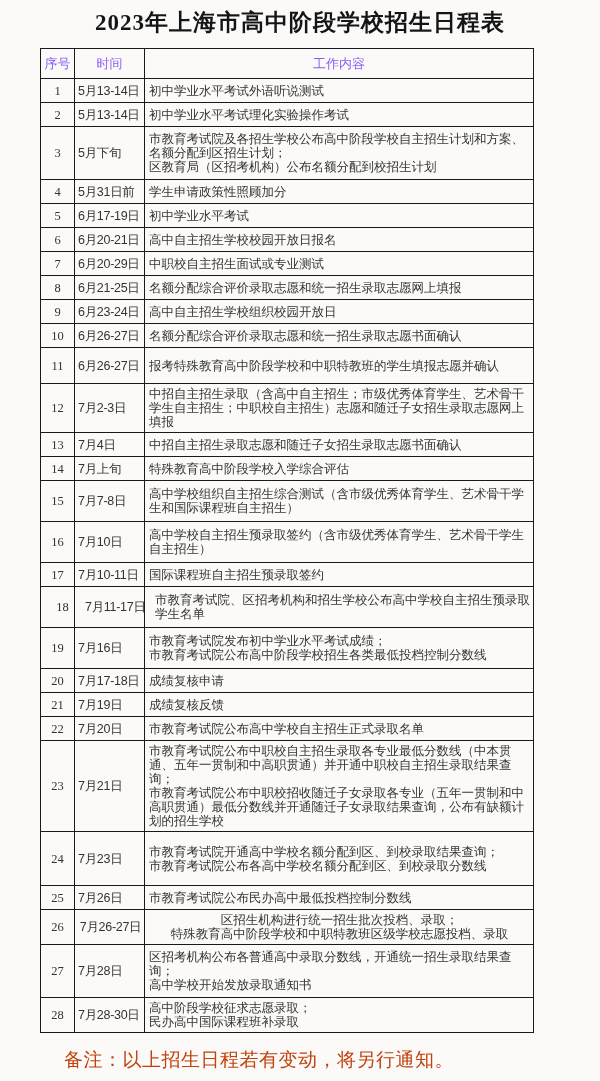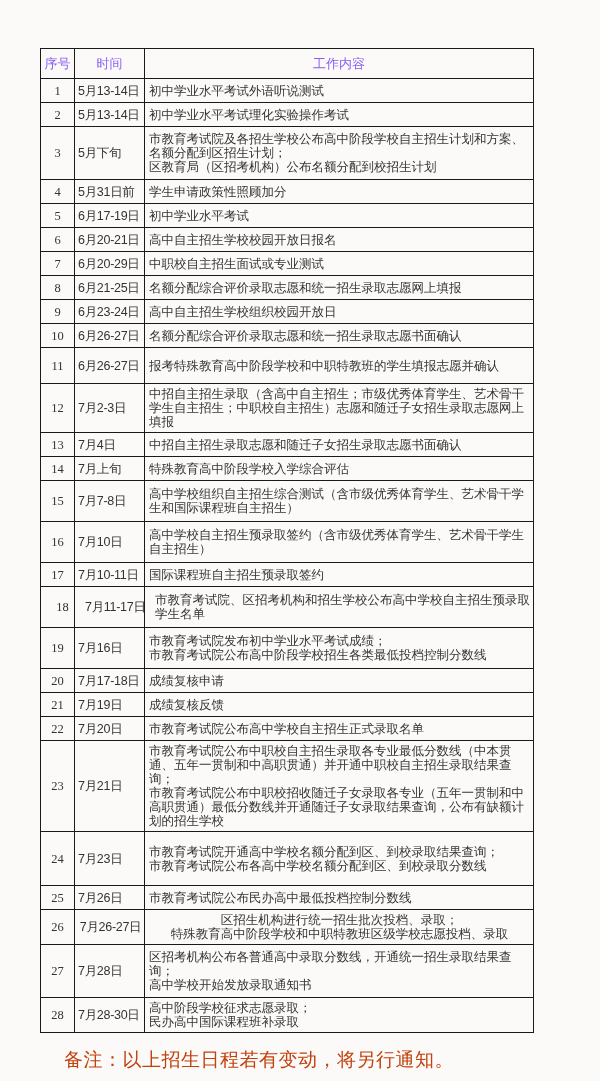--- a/index.html
+++ b/index.html
@@ -86,20 +86,21 @@
     letter-spacing: 0.5px;
     color: #c2410c;
     white-space: nowrap;
   }
 </style>
 </head>
 <body>
 
 <div class="page">
 
+  <div class="doc-title">2023年上海市高中阶段学校招生日程表</div>
 
   <table class="schedule">
     <colgroup>
       <col class="c-num">
       <col class="c-time">
       <col class="c-job">
     </colgroup>
     <thead>
       <tr>
         <th>序号</th>

